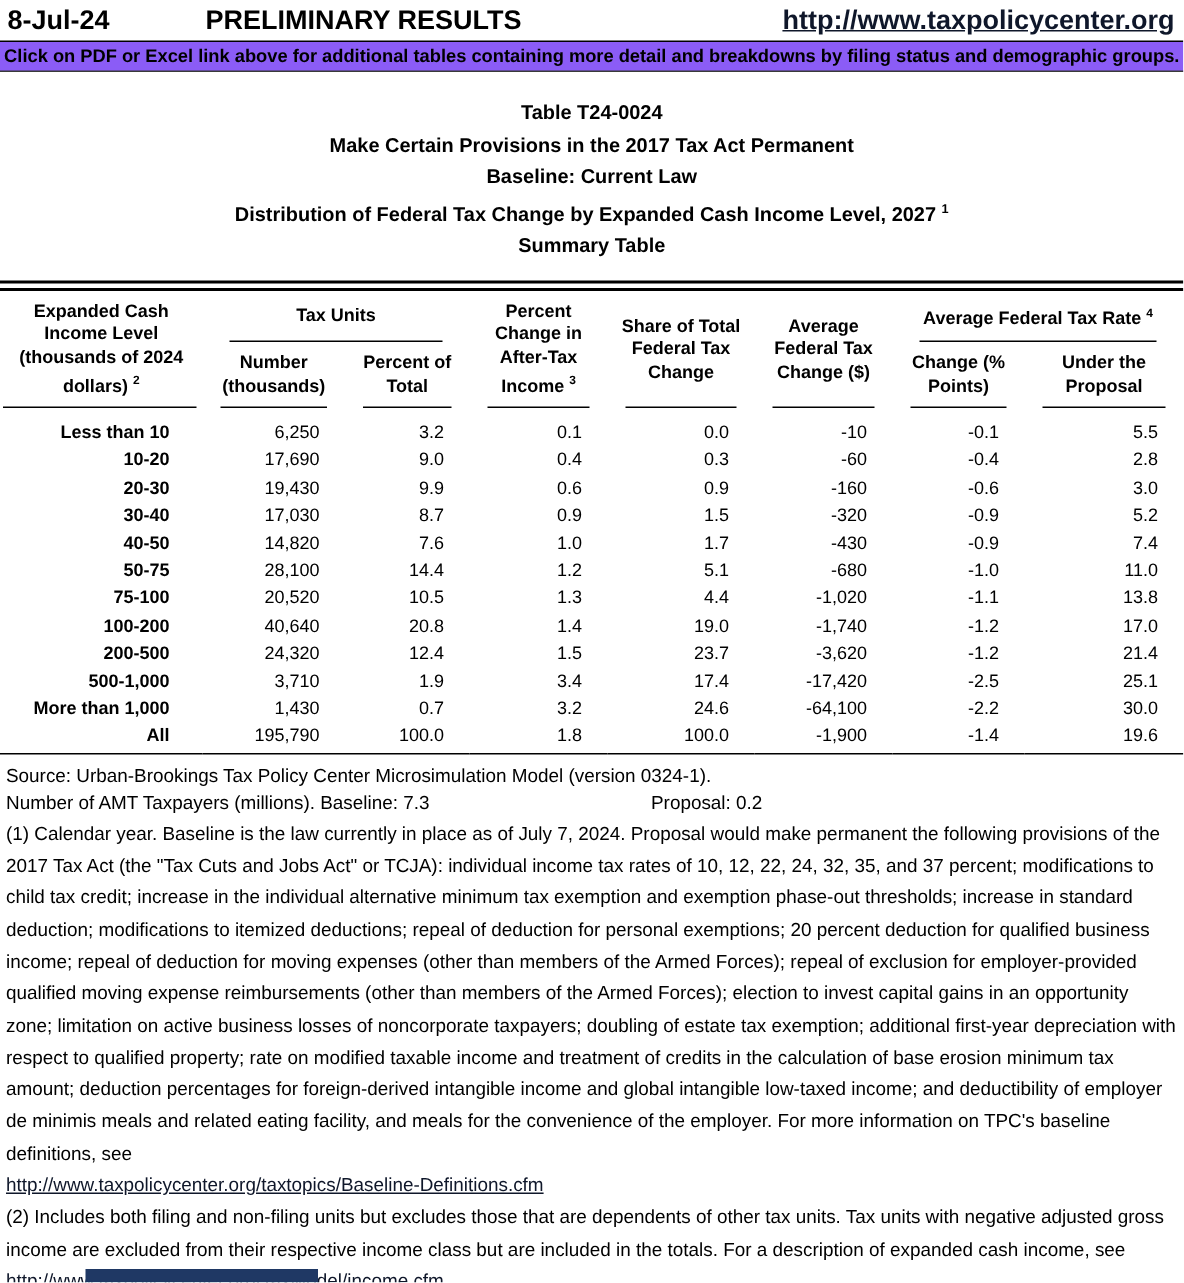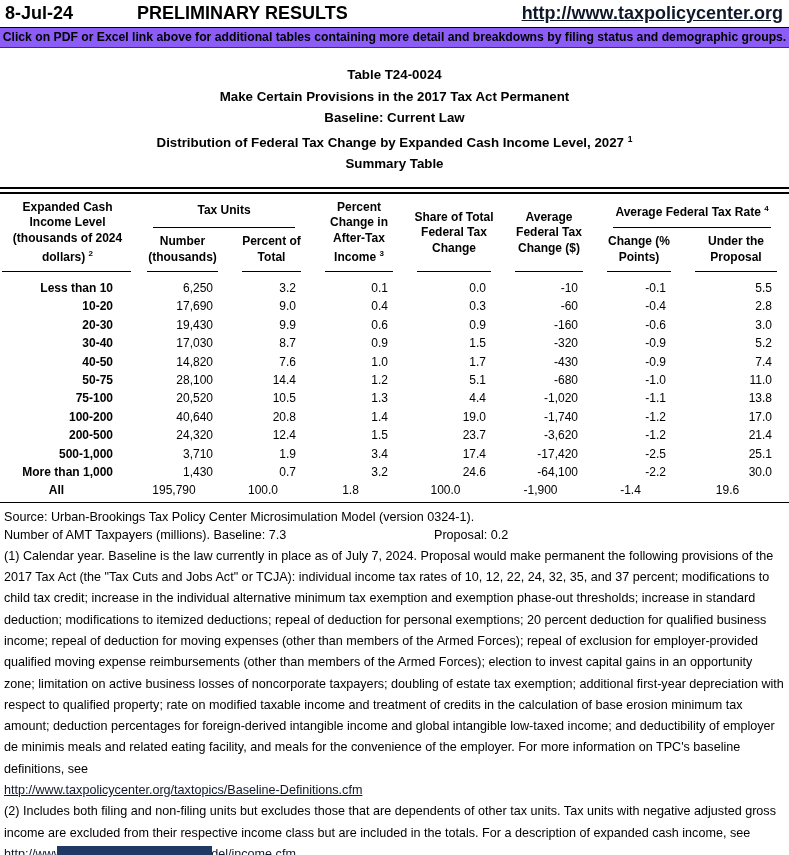--- a/index.html
+++ b/index.html
@@ -52,21 +52,21 @@
   th.grph::after {
     content:""; position:absolute; left:18px; right:18px; bottom:0;
     border-bottom:1.5px solid #000;
   }
   tbody td {
     font-size:12px; text-align:right; white-space:nowrap;
     padding:1.5px 17px 1.5px 0; line-height:15.4px;
   }
   td.lbl { font-weight:bold; padding-right:22px; }
   tbody tr:first-child td { padding-top:9px; }
-  tbody tr:last-child td  { padding-bottom:3px;text-align:center; }
+  tbody tr:last-child td  { padding-bottom:3px; }
   
   .footer { padding:3px 5px 0 4px; font-size:12.6px; }
   .source { line-height:18px; padding-top:2px; }
   .amt { position:relative; line-height:18px; }
   .amt .proposal { position:absolute; left:430px; top:0; }
   .notes { margin-top:2px; line-height:21.3px; }
   .notes p { margin:0; }
   
   .bottom-bar { position:absolute; left:57px; bottom:0; width:155px; height:9px; background:#1F3864; }
 </style>

